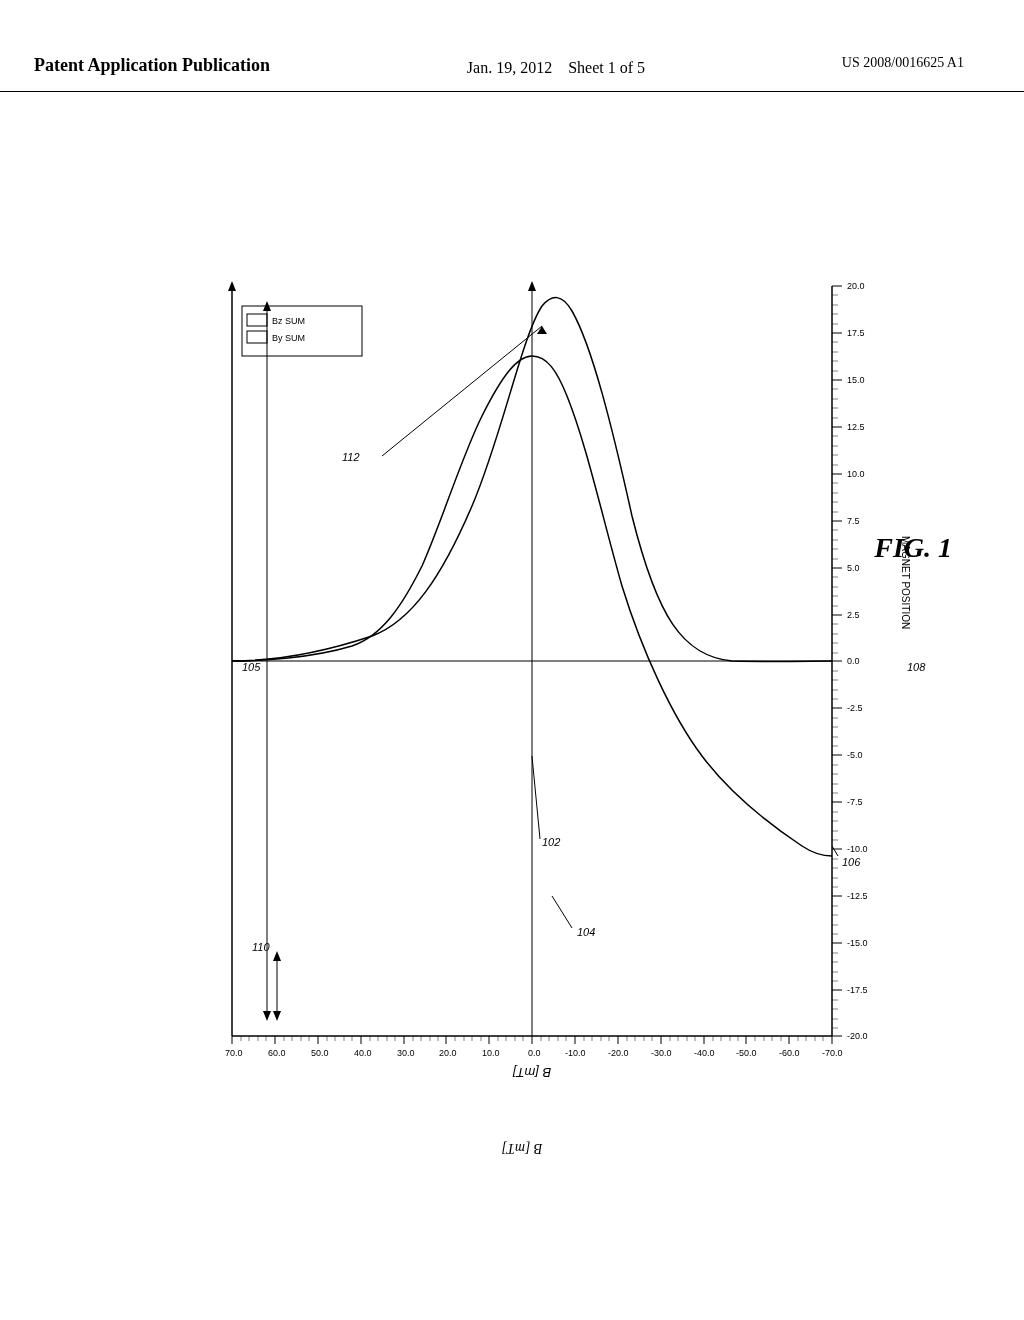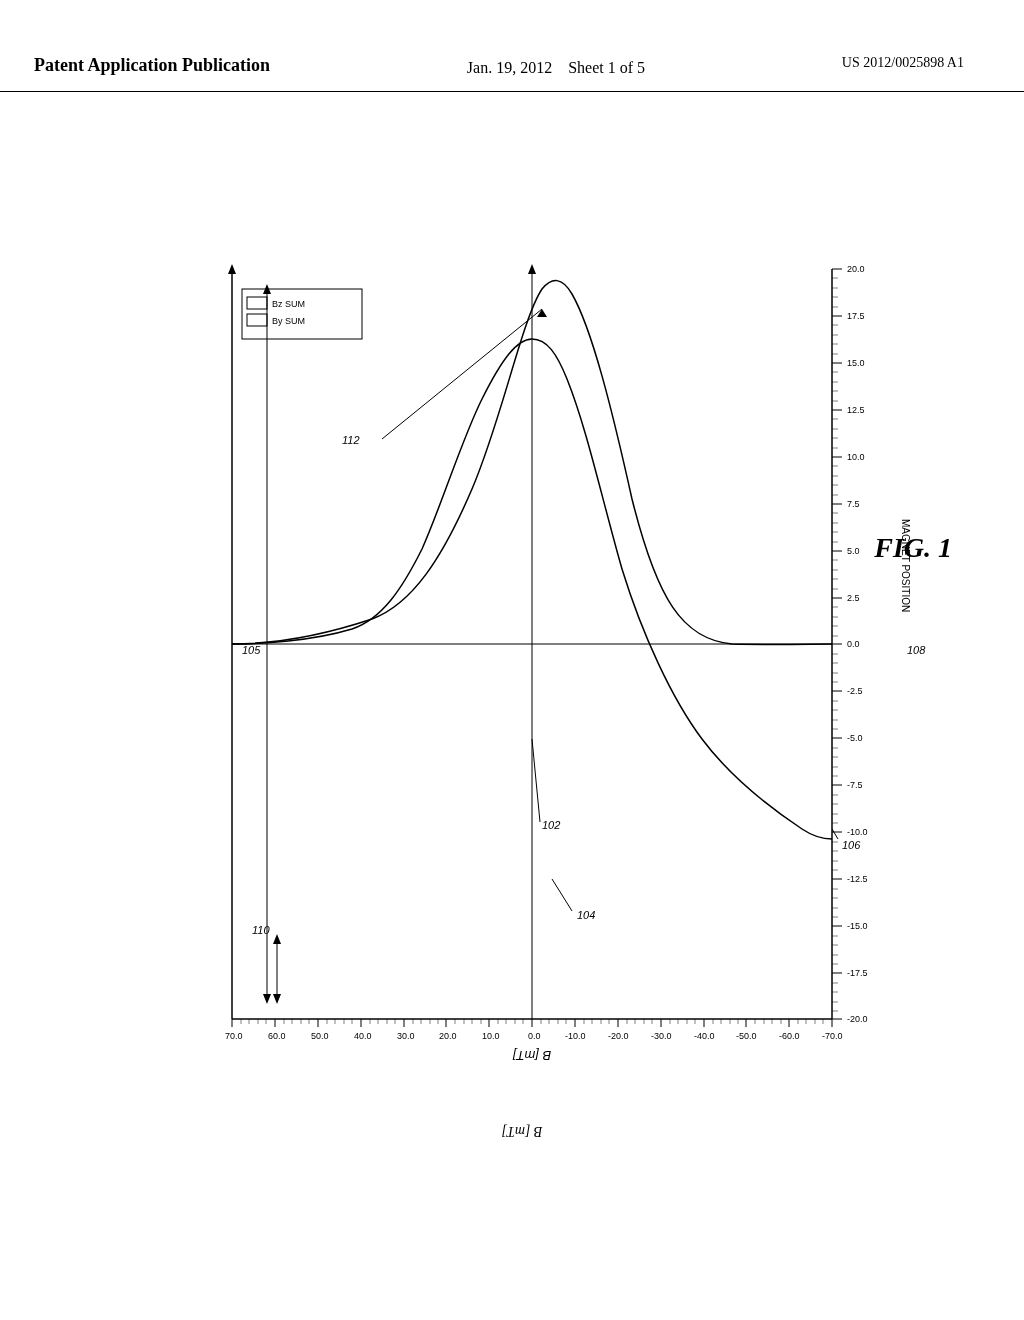--- a/index.html
+++ b/index.html
@@ -52,40 +52,40 @@
       top: 380px;
       font-size: 28px;
       font-style: italic;
       font-weight: bold;
     }
 
     
     .chart-container {
       position: absolute;
       left: 50px;
-      top: 52px;
+      top: 69px;
       width: 820px;
       height: 950px;
     }
 
     svg.chart {
       width: 100%;
       height: 100%;
     }
   </style>
 </head>
 <body>
 
 <div class="page-header">
   <div class="header-left">Patent Application Publication</div>
   <div class="header-center">
     <span>Jan. 19, 2012</span>&nbsp;&nbsp;&nbsp;
     <span>Sheet 1 of 5</span>
   </div>
-  <div class="header-right">US 2012/0025898 A1</div>
+  <div class="header-right">US 2008/0016625 A1</div>
 </div>
 
 <div class="main-content">
 
   <div class="fig-label">FIG. 1</div>
 
   <div class="chart-container">
     <svg class="chart" viewBox="0 0 820 880" xmlns="http://www.w3.org/2000/svg">
 
       <g font-size="10" font-family="Arial, sans-serif">

